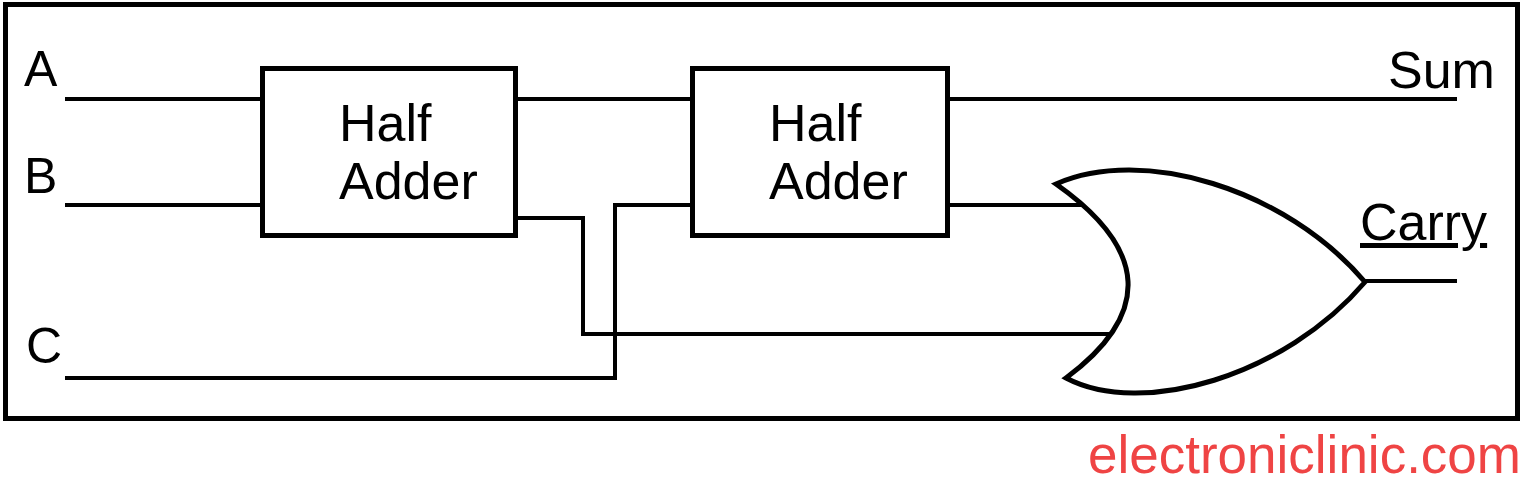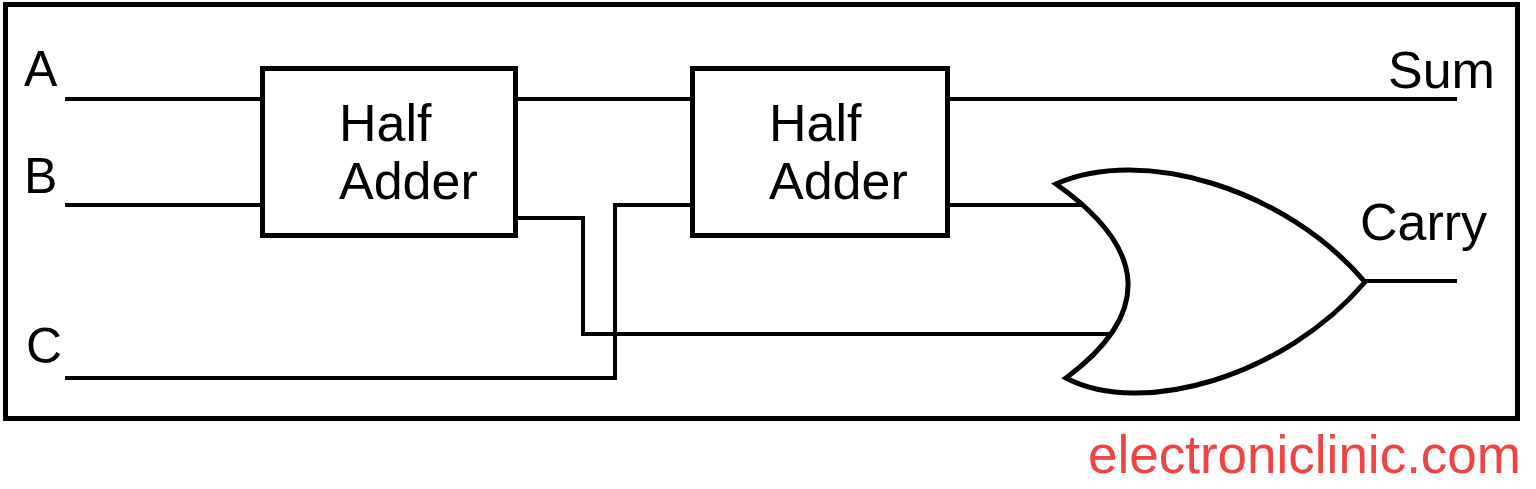--- a/index.html
+++ b/index.html
@@ -98,17 +98,17 @@
              C 1142,146 1285,188 1365,282
              C 1285,376 1142,418 1066,378
              Q 1195,282 1056,184 Z" fill="#ffffff" stroke-width="5" stroke="#000000"></path>
   </svg>
 
   <div class="io-label lbl-in" style="left:24px;  top:44px;">A</div>
   <div class="io-label lbl-in" style="left:24px;  top:151px;">B</div>
   <div class="io-label lbl-in" style="left:26px;  top:321px;">C</div>
 
   <div class="io-label lbl-out" style="left:1388px; top:44px;">Sum</div>
-  <div class="io-label lbl-out" style="left:1360px; top:196px;">Carry</div>
+  <div class="io-label lbl-out" style="left:1360px; top:196px;text-decoration:underline;">Carry</div>
 
   <div class="watermark">electroniclinic.com</div>
 
 </div>
 
 </body></html>

